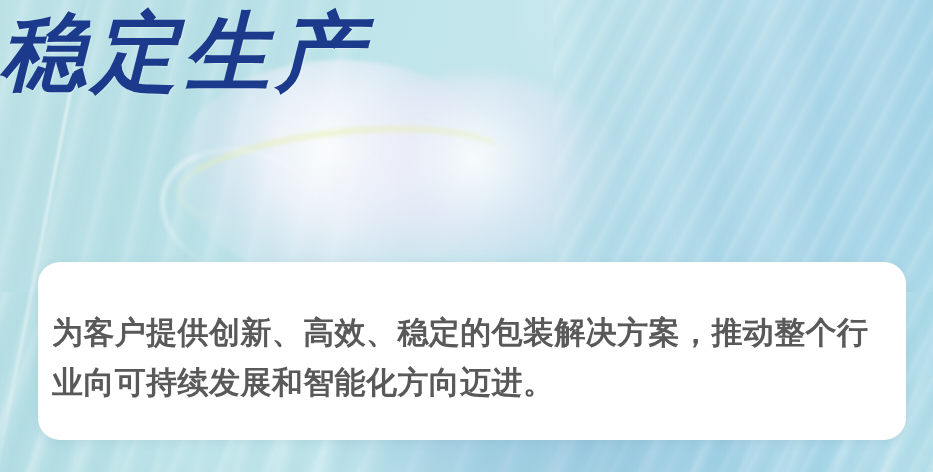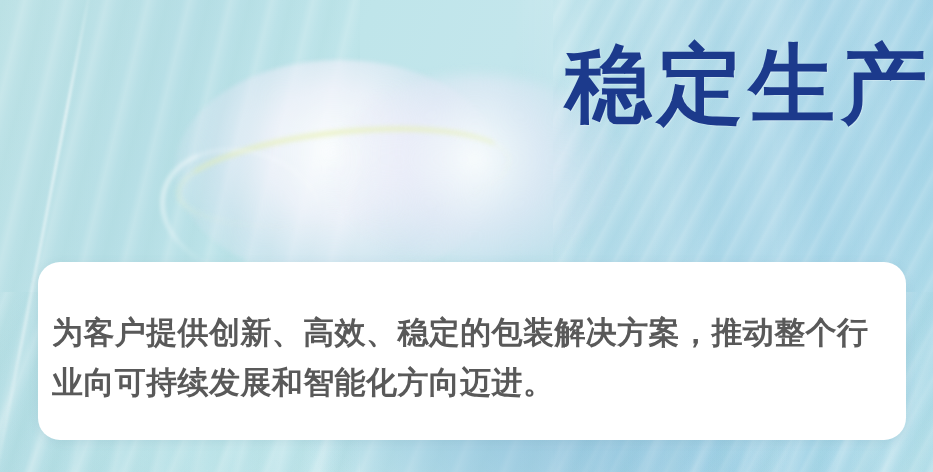--- a/index.html
+++ b/index.html
@@ -192,25 +192,26 @@
       rgba(255,255,255,0.0) 100%);
     transform: rotate(11deg);
     filter: blur(1px);
   }
 
   
   .title {
     position: absolute;
     left: 0;
     right: 0;
-    top: 32px;
-    text-align: right;
+    top: 0;
+    text-align: left;
     font-family: "DejaVu Sans", sans-serif;
     font-size: 86px;
     font-weight: bold;
+    font-style: italic;
     letter-spacing: 6px;
     color: #1c3a8c;
     line-height: 1.22;
     white-space: nowrap;
     text-shadow: 1px 1px 0 rgba(255,255,255,0.25);
   }
 
   
   .subtitle-pill {
     position: absolute;

